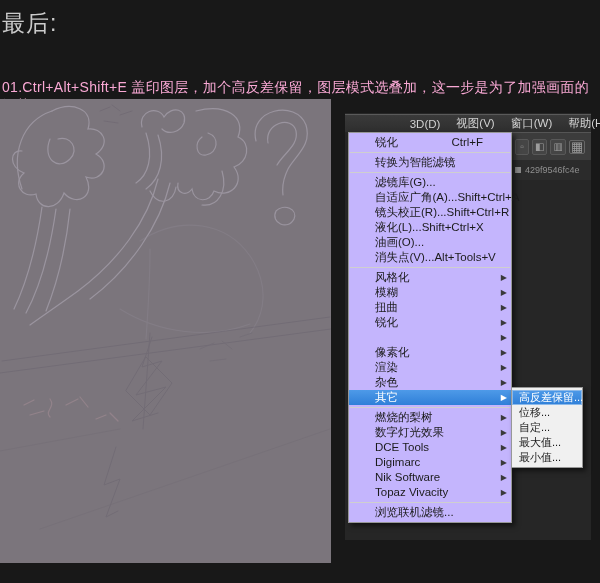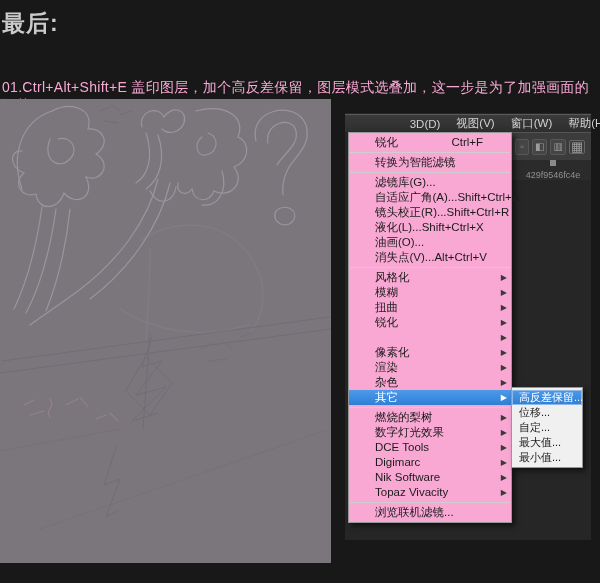--- a/index.html
+++ b/index.html
@@ -5,21 +5,21 @@
   html,body{margin:0;padding:0;}
   body{
     width:600px;height:583px;position:relative;overflow:hidden;
     background:#181818;
     font-family:"Liberation Sans","DejaVu Sans",sans-serif;
     -webkit-font-smoothing:antialiased;
   }
   .abs{position:absolute;}
 
   
-  #page-title{left:2px;top:8px;font-size:23px;color:#cbcbcb;letter-spacing:1px;font-weight:bold;}
+  #page-title{left:2px;top:8px;font-size:23px;color:#cbcbcb;letter-spacing:1px;}
   #page-desc{left:2px;top:62px;width:596px;font-size:14px;color:#f9a8d4;letter-spacing:.3px;margin-top:17px;}
 
   
   #canvas{
     left:0;top:99px;width:331px;height:464px;
     background:#7b757c;
   }
   #canvas svg{display:block;}
 
   
@@ -44,29 +44,29 @@
     display:flex;align-items:center;gap:3px;padding-left:3px;box-sizing:border-box;
   }
   .opt-icon{
     color:#9c9c9c;font-size:10px;line-height:12px;
     border:1px solid #585858;background:#454545;border-radius:2px;
     padding:1px 2px;min-width:8px;text-align:center;
   }
   .opt-icon.grid{font-size:13px;padding:0 1px;background:none;border-color:#666;}
   #doc-tab{
     left:512px;top:160px;width:79px;height:20px;background:#2b2b2b;
-    display:flex;align-items:center;gap:4px;padding-left:3px;box-sizing:border-box;flex-direction:column;
+    display:flex;align-items:center;gap:4px;padding-left:3px;box-sizing:border-box;
   }
   #doc-icon{width:6px;height:6px;background:#8a8a8a;}
   #doc-label{color:#8f8f8f;font-size:9px;white-space:nowrap;overflow:hidden;}
 
   
   #filter-menu{
     left:348px;top:132px;width:164px;
-    background:#f9a8d4;border:1px solid #979797;
+    background:#c4b5fd;border:1px solid #979797;
     box-shadow:3px 3px 5px rgba(0,0,0,.55);
     padding:2px 0;box-sizing:border-box;
   }
   .menu-item{
     position:relative;height:15px;line-height:15px;
     font-size:11.5px;color:#1b1b1b;
     padding-left:26px;padding-right:14px;
     display:flex;white-space:nowrap;
   }
   .menu-item .label{flex:1 1 auto;}
@@ -194,21 +194,21 @@
     </div>
     <div class="menu-item">
       <span class="label">液化(L)...</span>
       <span class="shortcut">Shift+Ctrl+X</span>
     </div>
     <div class="menu-item">
       <span class="label">油画(O)...</span>
     </div>
     <div class="menu-item">
       <span class="label">消失点(V)...</span>
-      <span class="shortcut">Alt+Ctrl+V</span>
+      <span class="shortcut">Alt+Tools+V</span>
     </div>
     <div class="menu-sep"></div>
     <div class="menu-item">
       <span class="label">风格化</span>
       <span class="arrow">▶</span>
     </div>
     <div class="menu-item">
       <span class="label">模糊</span>
       <span class="arrow">▶</span>
     </div>

